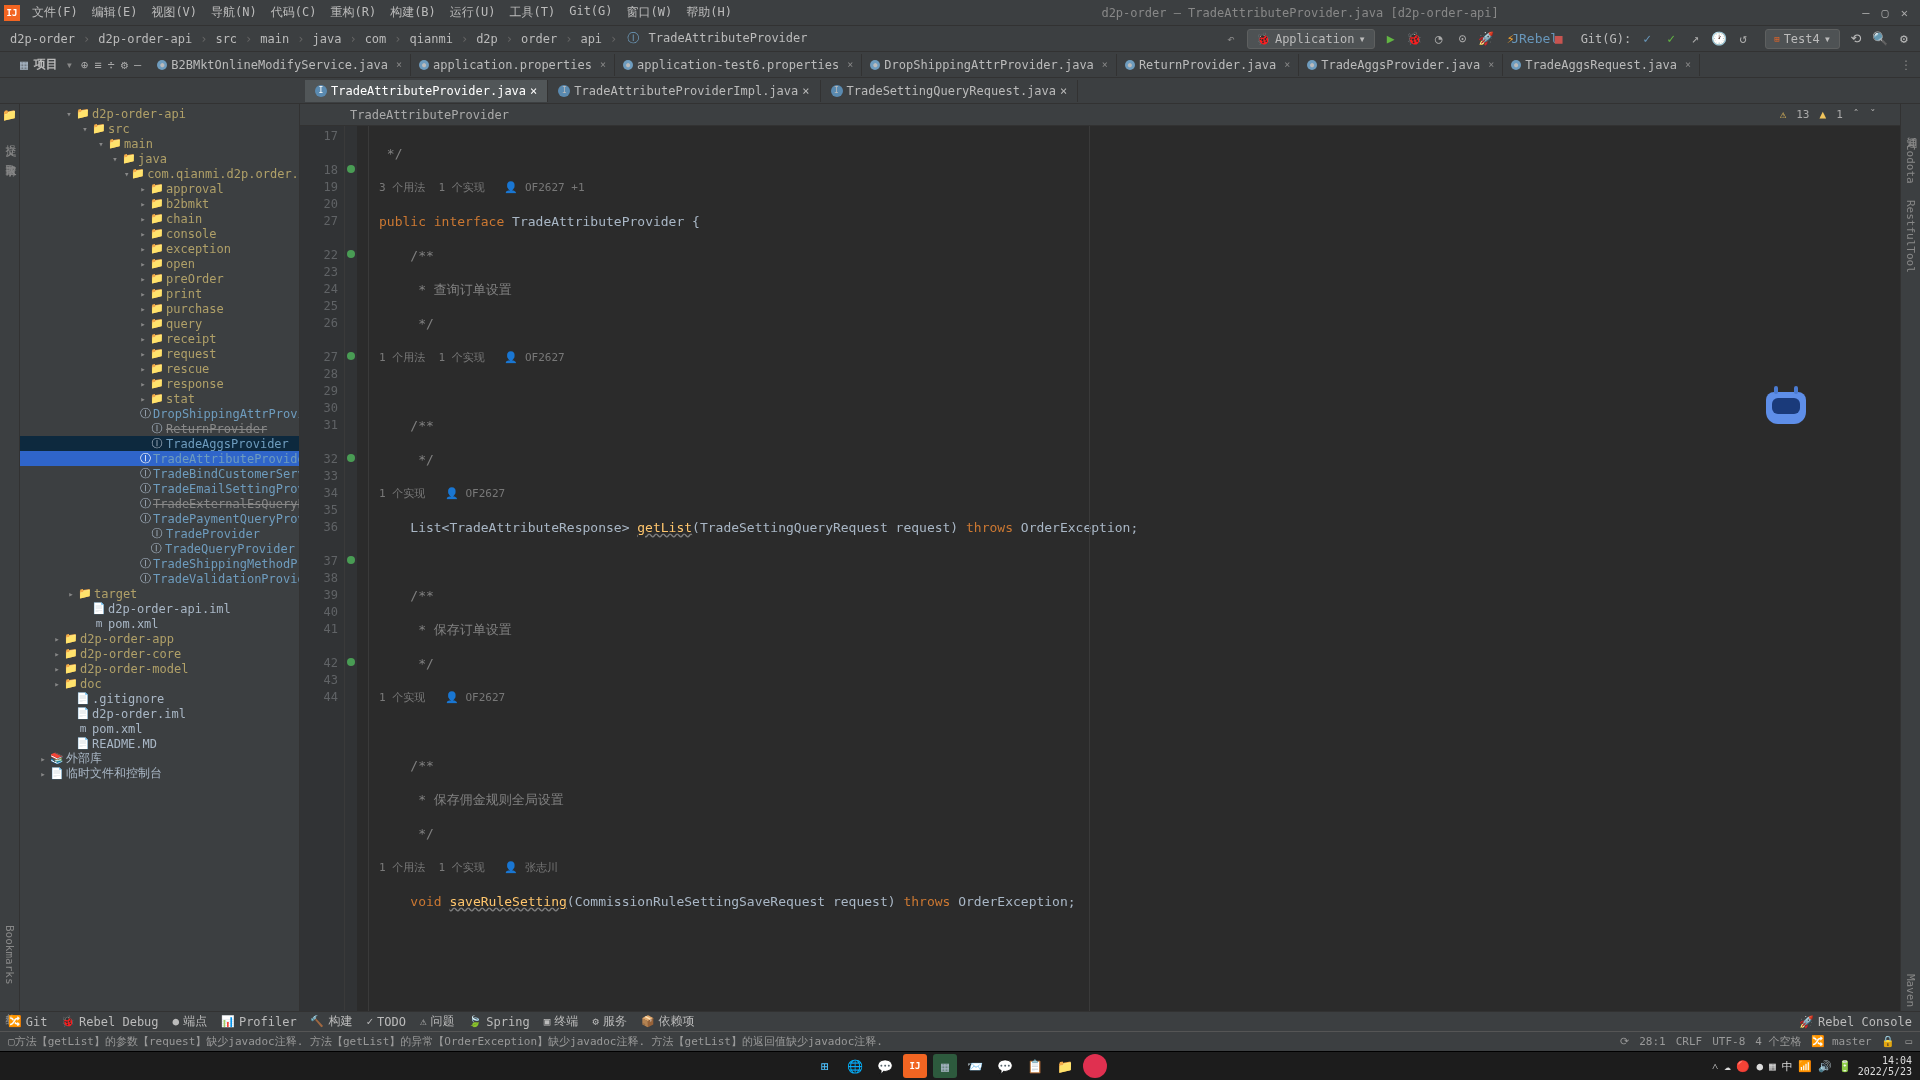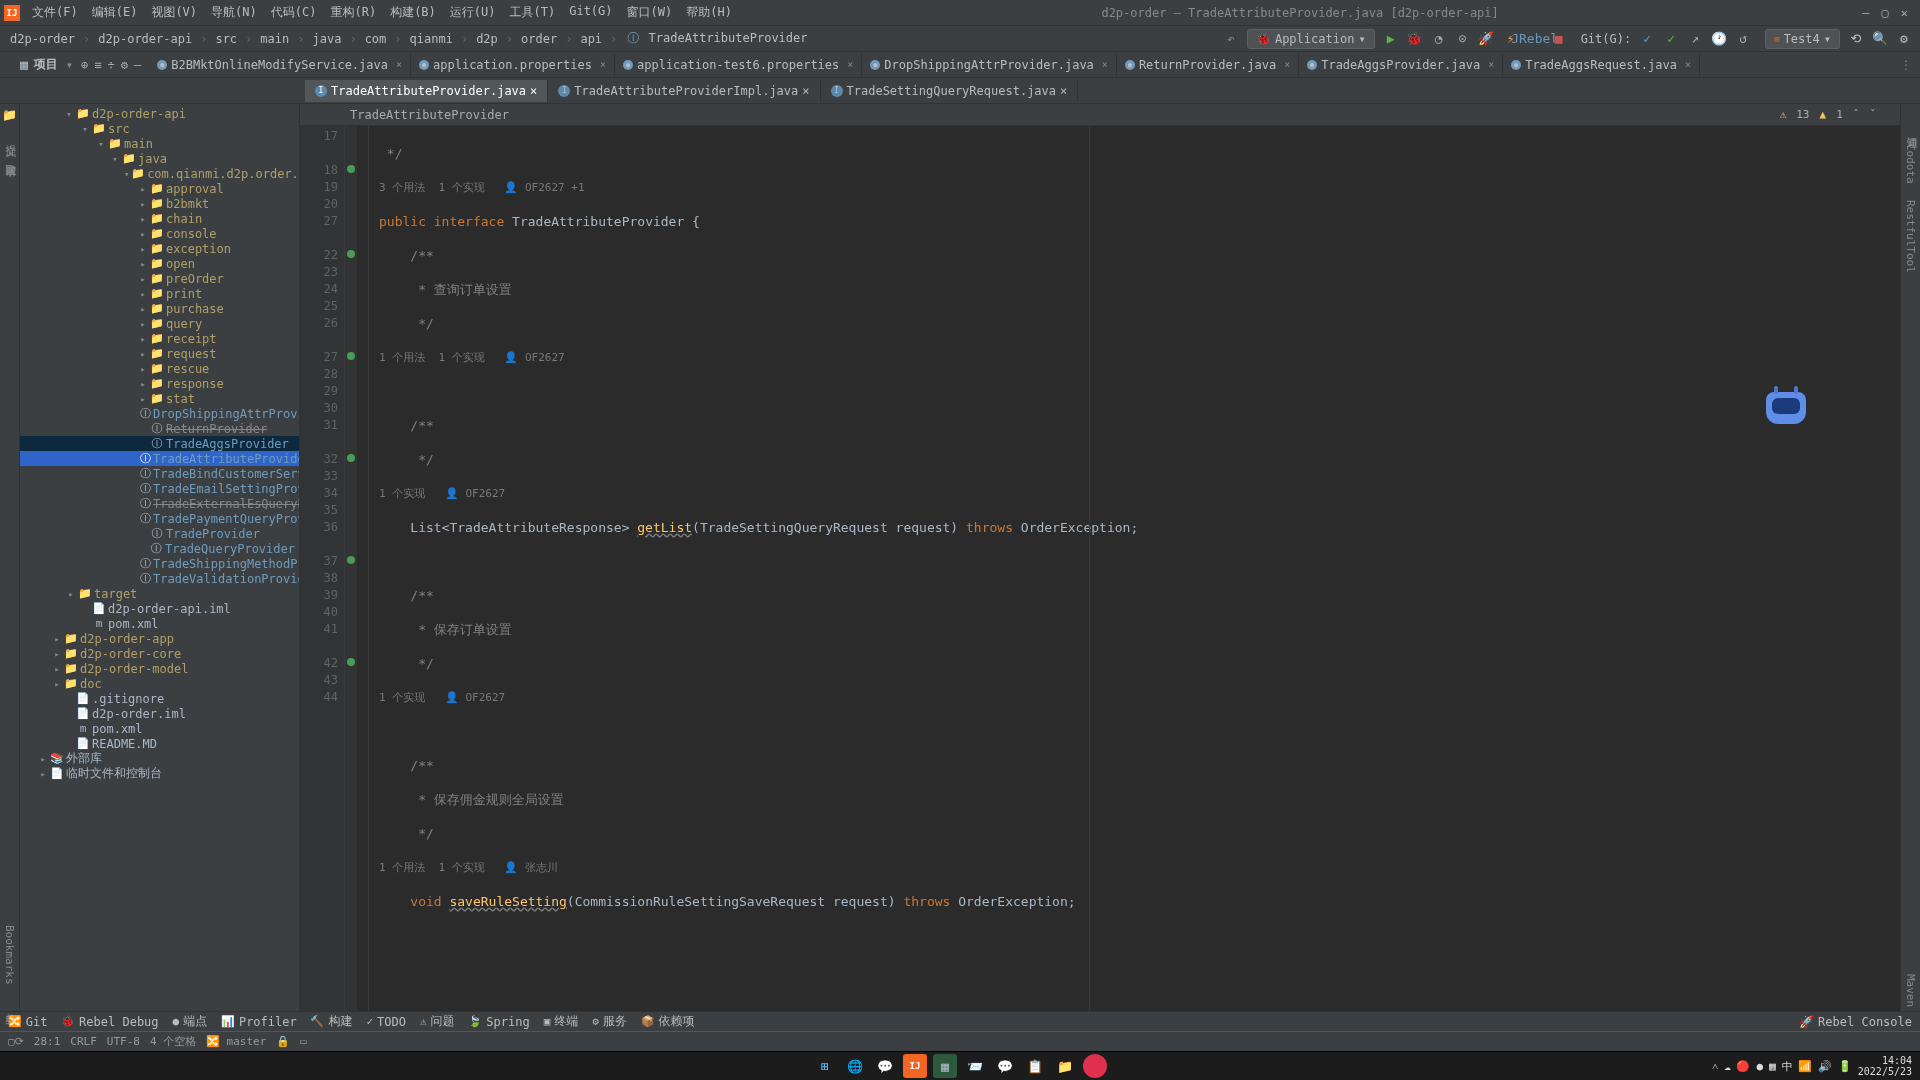--- a/index.html
+++ b/index.html
@@ -664,20 +664,21 @@
     </div>
     <div style="flex: 1 1 0%;"></div>
     <div class="bitem">
       <span>🚀</span>
       <span>Rebel Console</span>
     </div>
   </div>
 
 <div class="statusbar">
   <span>▢</span>
+  <span class="msg">方法【getList】的参数【request】缺少javadoc注释. 方法【getList】的异常【OrderException】缺少javadoc注释. 方法【getList】的返回值缺少javadoc注释.</span>
   <div class="right">
     <span>⟳</span>
     <span>28:1</span>
     <span>CRLF</span>
     <span>UTF-8</span>
     <span>4 个空格</span>
     <span>🔀 <span>master</span></span>
     <span>🔒</span>
     <span>▭</span>
   </div>

